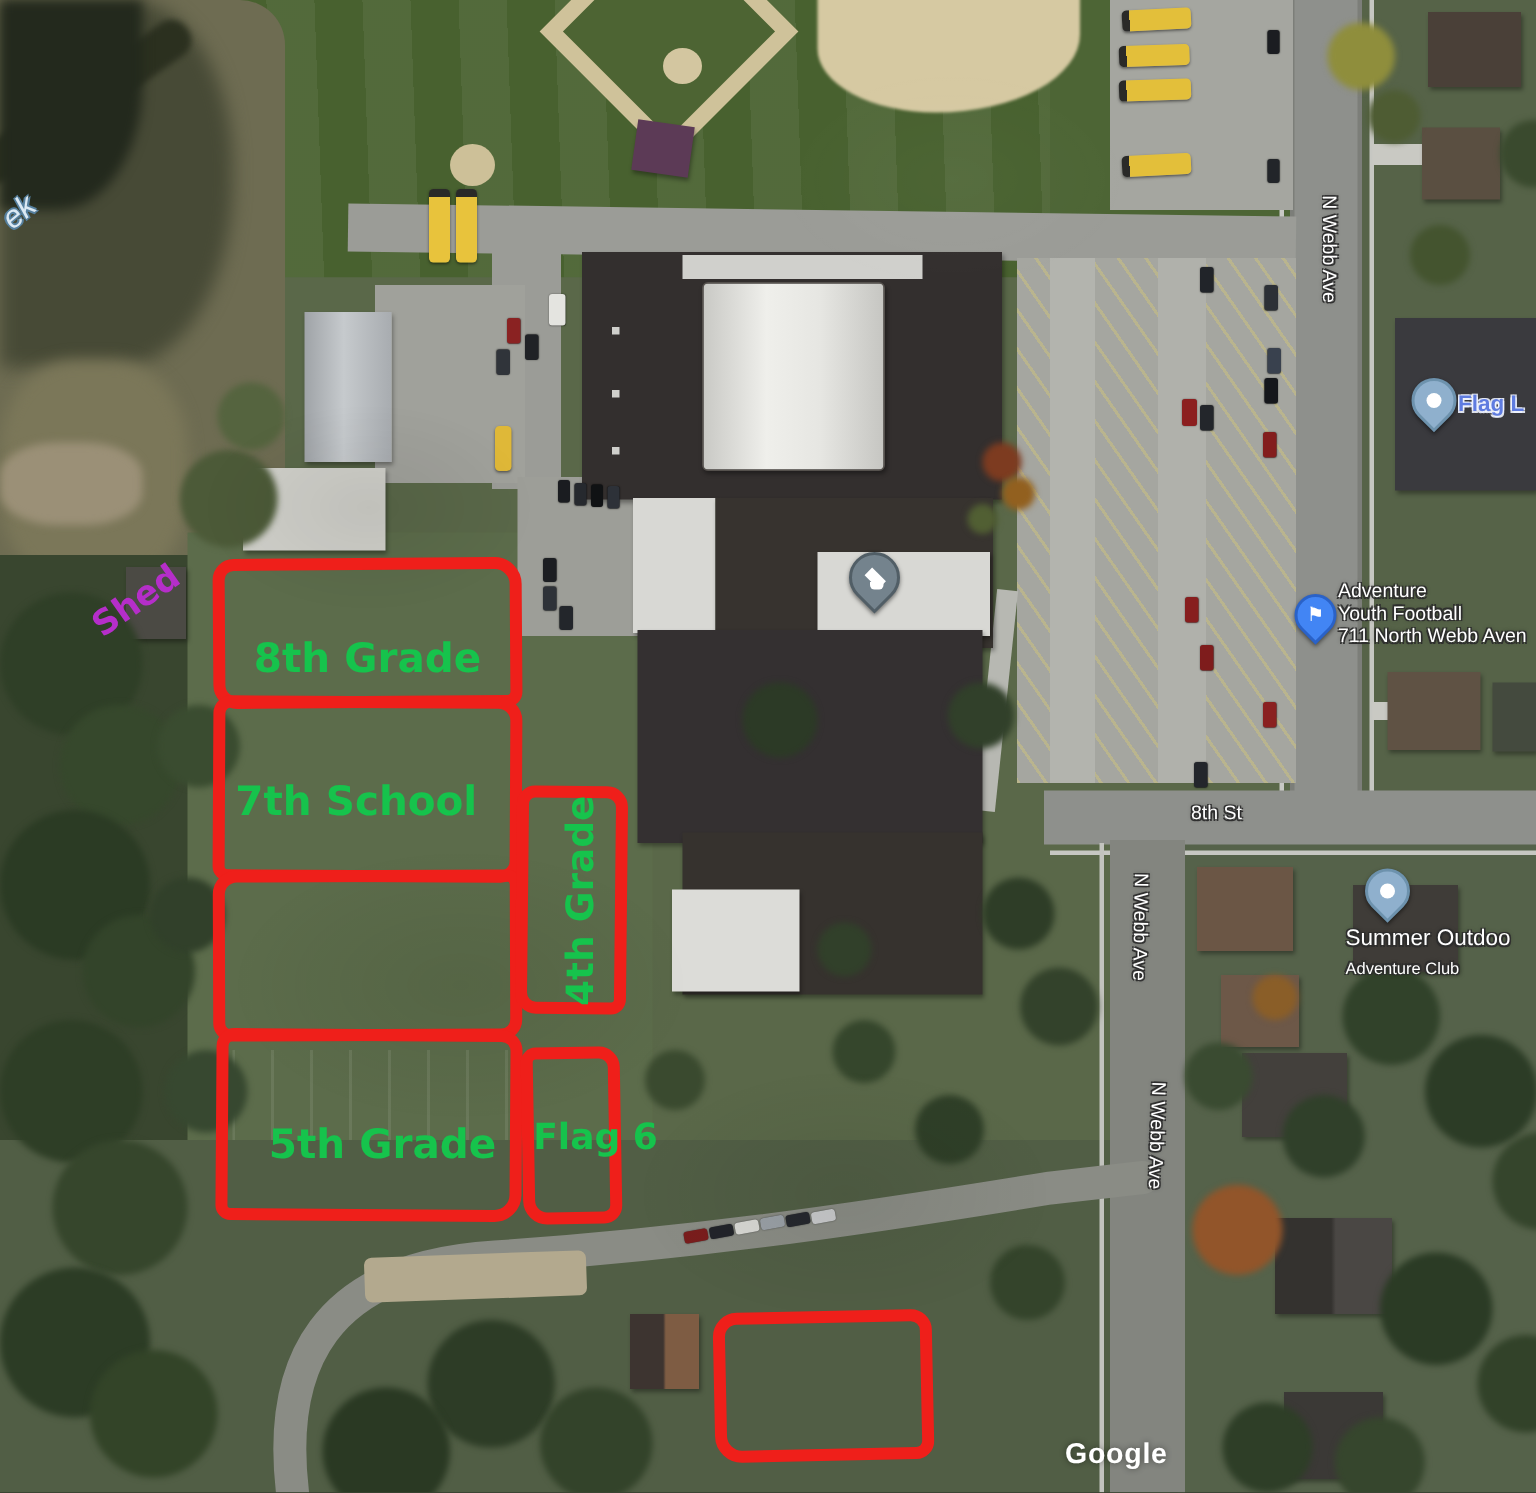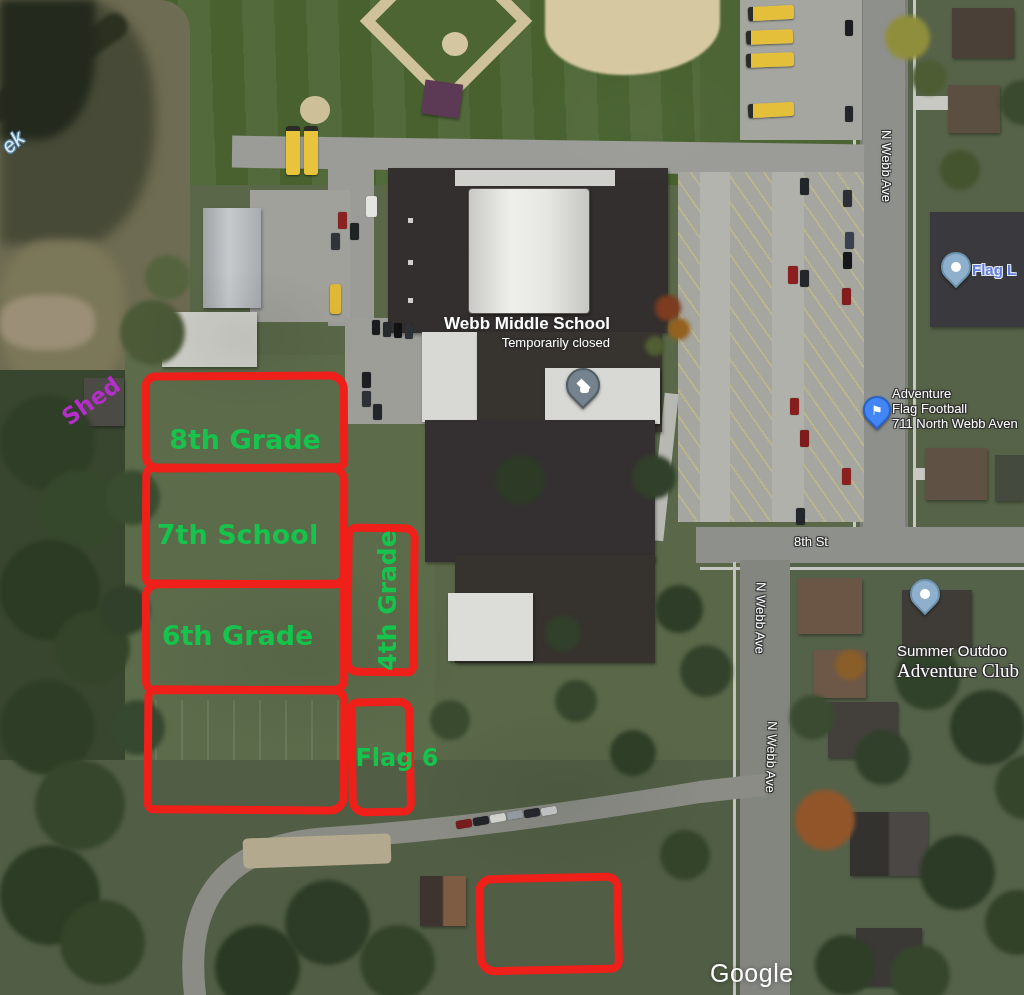--- a/index.html
+++ b/index.html
@@ -186,24 +186,20 @@
   <div class="t" style="left:790px;top:695px;width:45px;height:45px;background:#3a4b31;z-index:3;"></div>
   <div class="t" style="left:795px;top:790px;width:60px;height:60px;background:#92552a;z-index:3;"></div>
   <div class="t" style="left:835px;top:650px;width:30px;height:30px;background:#8a5e28;z-index:3;"></div>
   <div class="t" style="left:885px;top:15px;width:45px;height:45px;background:#8f8e3c;z-index:3;"></div>
   <div class="t" style="left:1000px;top:80px;width:45px;height:45px;background:#3a4a2e;z-index:3;"></div>
   <div class="t" style="left:912px;top:60px;width:35px;height:35px;background:#4e5c33;z-index:3;"></div>
   <div class="t" style="left:940px;top:150px;width:40px;height:40px;background:#44542f;z-index:3;"></div>
 
   <div class="noise"></div>
 
-  <div class="abs" style="left:420px;top:314px;width:190px;text-align:right;z-index:7;">
-    <div class="glabel" style="position:static;font-size:17px;font-weight:bold;">Webb Middle School</div>
-    <div class="glabel" style="position:static;font-size:13px;margin-top:1px;">Temporarily closed</div>
-  </div>
 
   <div class="pin" style="left:564px;top:366px;width:34px;height:42px;">
     <div class="bulb" style="width:30px;height:30px;background:#74838d;border:2px solid #515e66;">
       <span>
         <i style="display:block;width:13px;height:13px;background:#fff;transform:rotate(45deg) scaleY(.55);"></i>
         <i style="display:block;position:absolute;left:12px;top:18px;width:9px;height:5px;background:#fff;border-radius:0 0 3px 3px;"></i>
       </span>
     </div>
   </div>
 
@@ -217,55 +213,55 @@
   <div class="glabel" style="left:972px;top:261px;font-size:15px;font-weight:bold;color:#5f7ce0;
               text-shadow:-1px -1px 0 rgba(240,244,255,.9),1px -1px 0 rgba(240,244,255,.9),-1px 1px 0 rgba(240,244,255,.9),1px 1px 0 rgba(240,244,255,.9);">Flag L</div>
 
   <div class="pin" style="left:861px;top:394px;width:28px;height:36px;">
     <div class="bulb" style="width:24px;height:24px;background:#4285f4;border:2px solid #2a62c8;">
       <span style="color:#fff;font-size:13px;font-family:'DejaVu Sans',sans-serif;">⚑</span>
     </div>
   </div>
   <div class="abs" style="left:892px;top:386px;z-index:7;">
     <div class="glabel" style="position:static;font-size:13px;line-height:15px;">Adventure</div>
-    <div class="glabel" style="position:static;font-size:13px;line-height:15px;">Flag Football</div>
+    <div class="glabel" style="position:static;font-size:13px;line-height:15px;">Youth Football</div>
     <div class="glabel" style="position:static;font-size:13px;line-height:15px;">711 North Webb Aven</div>
   </div>
 
   <div class="pin" style="left:908px;top:577px;width:30px;height:38px;">
     <div class="bulb" style="width:26px;height:26px;background:#8fb0cd;border:2px solid #6d92ad;">
       <span>
           <i style="display:block;width:10px;height:10px;border-radius:50%;background:#fff;"></i>
         </span>
     </div>
   </div>
-  <div class="abs" style="left:897px;top:641px;z-index:7;">
+  <div class="abs" style="left:897px;top:616px;z-index:7;">
     <div class="glabel" style="position:static;font-size:15px;line-height:20px;">Summer Outdoo</div>
-    <div class="glabel" style="position:static;font-size:19px;line-height:20px;font-family:Liberation Serif, serif;">Adventure Club</div>
+    <div class="glabel" style="position:static;font-size:11px;line-height:20px;">Adventure Club</div>
   </div>
 
   <div class="glabel" style="left:835px;top:157px;width:100px;height:18px;text-align:center;font-size:13px;transform:rotate(90deg);">N Webb Ave</div>
   <div class="glabel" style="left:709px;top:609px;width:100px;height:18px;text-align:center;font-size:13px;transform:rotate(91deg);">N Webb Ave</div>
   <div class="glabel" style="left:720px;top:748px;width:100px;height:18px;text-align:center;font-size:13px;transform:rotate(92deg);">N Webb Ave</div>
   <div class="glabel" style="left:794px;top:534px;font-size:13px;">8th St</div>
   <div class="glabel" style="left:2px;top:130px;font-size:21px;font-style:italic;color:#dbe9f4;transform:rotate(-40deg);
               text-shadow:-1px -1px 0 #56809f,1px -1px 0 #56809f,-1px 1px 0 #56809f,1px 1px 0 #56809f;">ek</div>
 
-  <div class="abs" style="left:710px;top:959px;z-index:7;color:#fff;font-size:25px;font-weight:400;letter-spacing:.5px;
+  <div class="abs" style="left:710px;top:959px;z-index:7;color:#fff;font-size:19px;font-weight:700;letter-spacing:.5px;
               text-shadow:0 0 4px rgba(0,0,0,.45);">Google</div>
 
   <div class="zone" style="left:142px;top:372px;width:190px;height:84px;border-radius:14px 18px 10px 16px;transform:rotate(-0.4deg);"></div>
   <div class="zone" style="left:142px;top:464px;width:190px;height:108px;border-radius:12px 16px 14px 10px;transform:rotate(0.3deg);"></div>
   <div class="zone" style="left:142px;top:580px;width:190px;height:98px;border-radius:16px 10px 14px 12px;transform:rotate(-0.2deg);"></div>
   <div class="zone" style="left:144px;top:686px;width:188px;height:112px;border-radius:12px 14px 18px 10px;transform:rotate(0.4deg);"></div>
   <div class="zone" style="left:344px;top:524px;width:58px;height:136px;border-radius:12px 14px 10px 14px;transform:rotate(0.6deg);"></div>
   <div class="zone" style="left:348px;top:698px;width:50px;height:102px;border-radius:10px 14px 12px 16px;transform:rotate(-1deg);"></div>
   <div class="zone" style="left:476px;top:874px;width:130px;height:84px;border-radius:16px 14px 12px 18px;transform:rotate(-1.2deg);"></div>
 
   <div class="zlabel" style="left:150px;top:424px;width:190px;font-size:27px;">8th Grade</div>
   <div class="zlabel" style="left:140px;top:519px;width:195px;font-size:27px;">7th School</div>
-  <div class="zlabel" style="left:140px;top:620px;width:195px;font-size:27px;">6th Grade</div>
+  <div class="zlabel" style="left:155px;top:748px;width:200px;font-size:27px;">5th Grade</div>
   <div class="zlabel" style="left:307px;top:586px;width:160px;font-size:25px;transform:rotate(-90deg);">4th Grade</div>
   <div class="zlabel" style="left:347px;top:744px;width:100px;font-size:24px;">Flag 6</div>
 
   <div class="zlabel" style="left:48px;top:388px;width:86px;font-size:23px;color:#b52ec9;transform:rotate(-35deg);">Shed</div>
 
 </div>
 
 </body></html>

